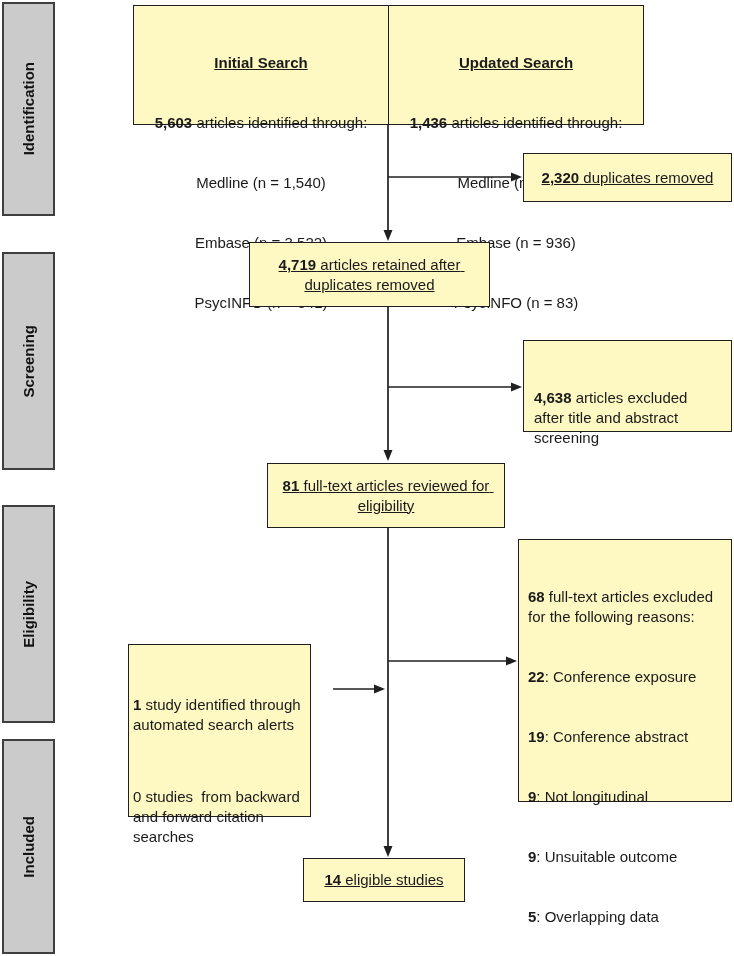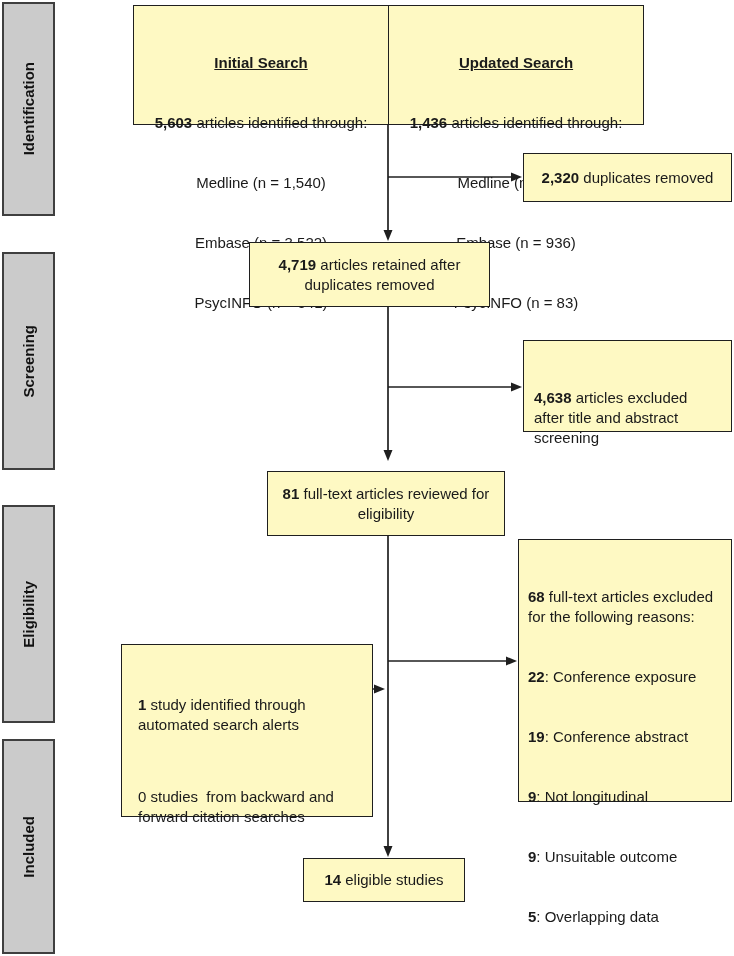--- a/index.html
+++ b/index.html
@@ -24,35 +24,35 @@
   .stage span{
     writing-mode:vertical-rl;transform:rotate(180deg);
     font-weight:bold;white-space:nowrap;color:#111;
   }
 
   .box{
     position:absolute;background:#fef9c3;
     border:1.6px solid #1f1f1f;box-sizing:border-box;
     white-space:pre-wrap;
   }
-  .center{display:flex;align-items:center;justify-content:center;text-align:center;}
+  .center{display:flex;align-items:center;justify-content:center;text-align:center;text-decoration:underline;}
   .b{font-weight:bold;}
 
   
   .top-box{left:133px;top:5px;width:511px;height:120px;display:flex;padding:0;}
   .top-col{flex:1;text-align:center;padding-top:7px;box-sizing:border-box;}
   .top-col.first{border-right:1.6px solid #1f1f1f;}
   .top-title{font-weight:bold;text-decoration:underline;}
 
   .dup-box{left:523px;top:153px;width:209px;height:49px;}
   .retained-box{left:249px;top:242px;width:241px;height:65px;padding:0 12px;}
   .scr-excl-box{left:523px;top:340px;width:209px;height:92px;padding:7px 10px;}
-  .fulltext-box{left:267px;top:463px;width:238px;height:65px;padding:0 8px;margin-top:8px;}
+  .fulltext-box{left:267px;top:463px;width:238px;height:65px;padding:0 8px;}
   .reasons-box{left:518px;top:539px;width:214px;height:263px;padding:7px 9px;}
-  .alerts-box{left:121px;top:644px;width:252px;height:173px;padding:10px 16px;}
+  .alerts-box{left:128px;top:644px;width:183px;height:173px;padding:10px 4px;}
   .alerts-line2{margin-top:12px;}
   .eligible-box{left:303px;top:858px;width:162px;height:44px;text-align:right;}
 </style>
 </head>
 <body>
 
 <div class="canvas">
 
   <svg class="arrows" viewBox="0 0 734 956">
     <g>

